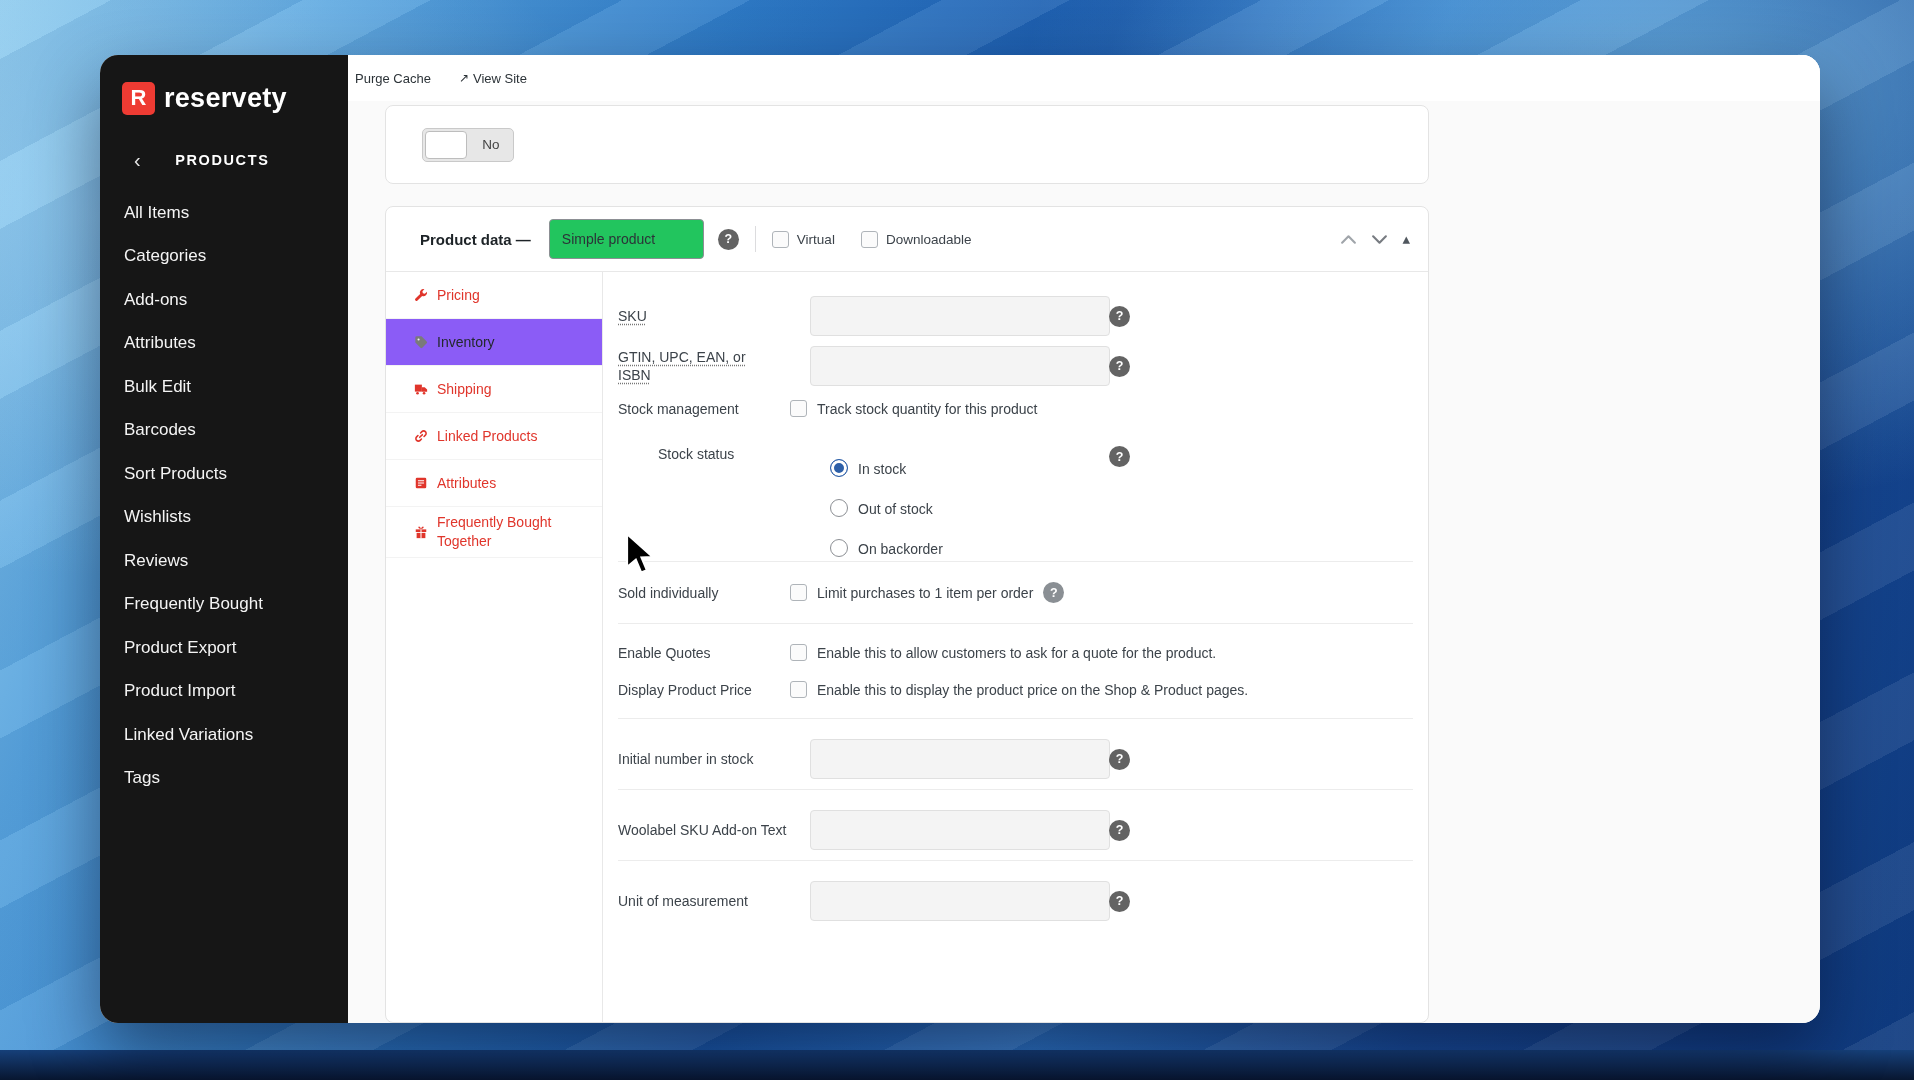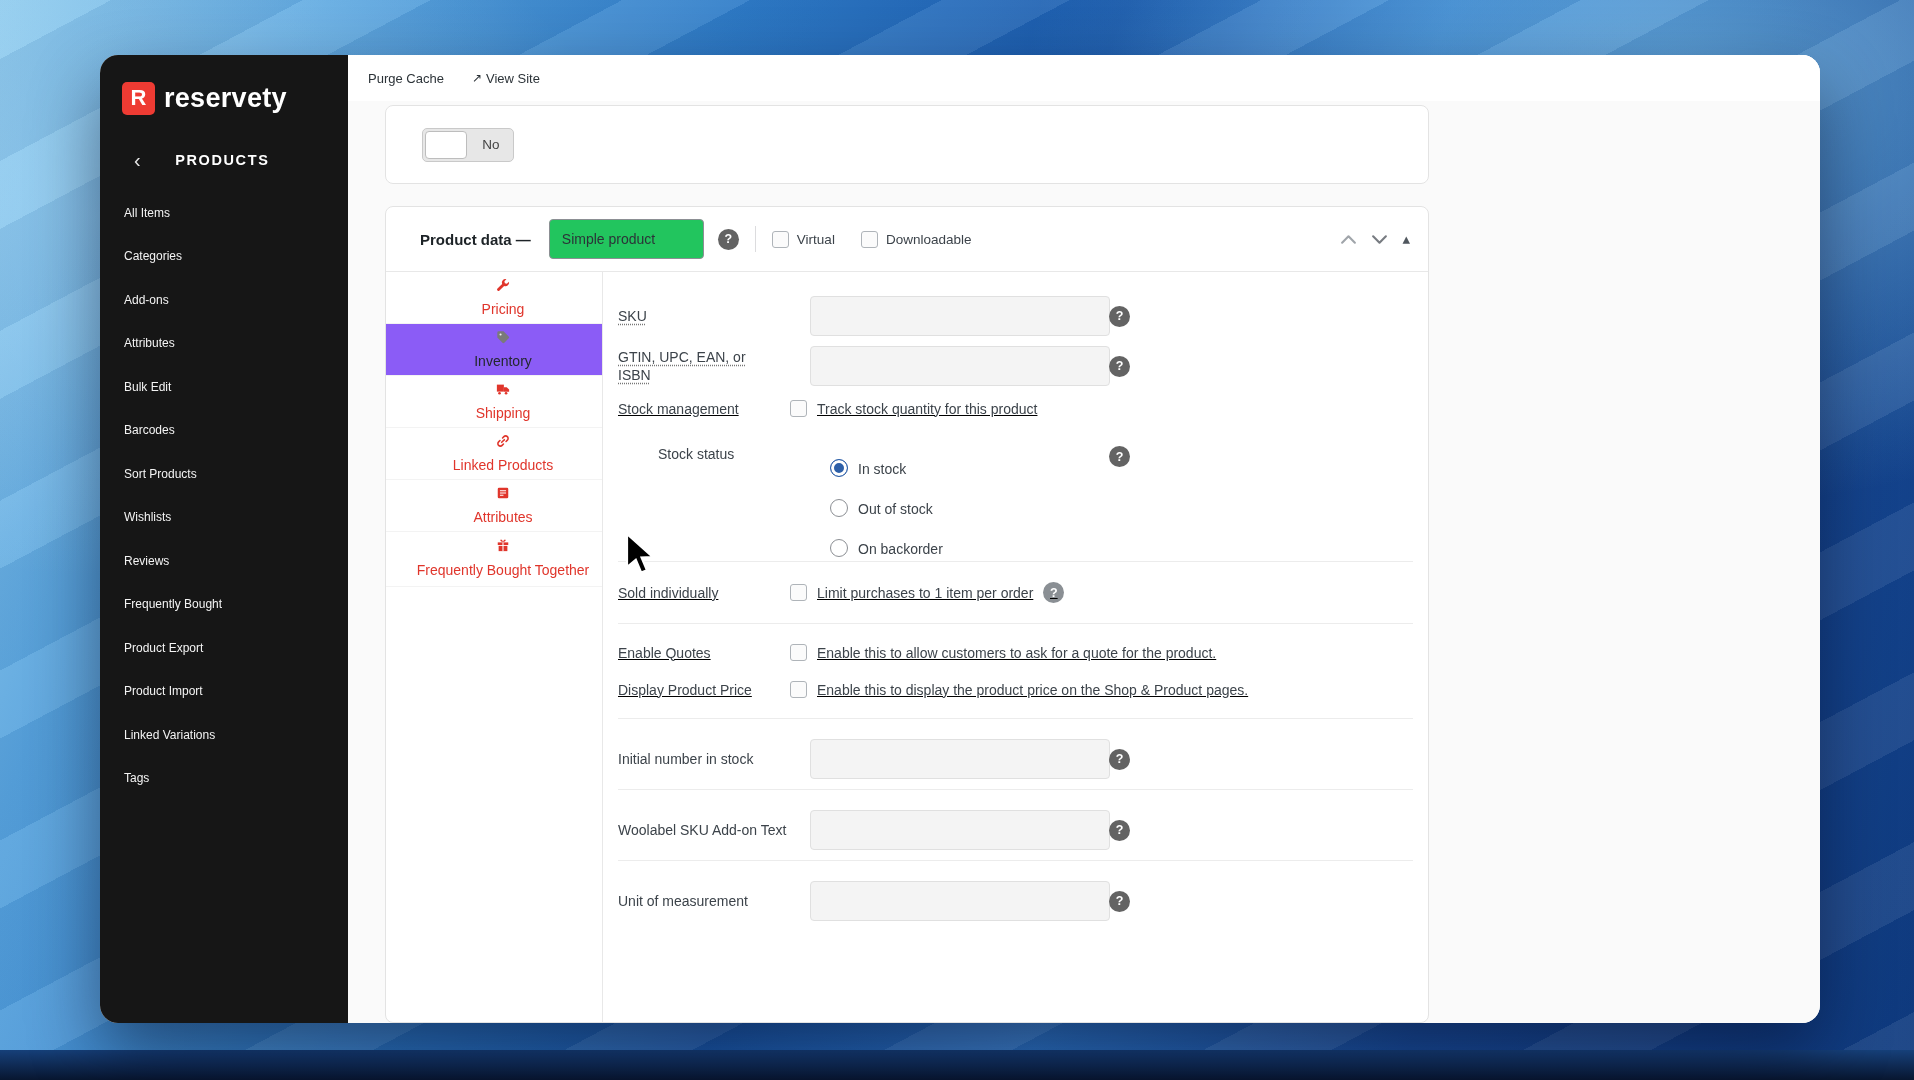--- a/index.html
+++ b/index.html
@@ -37,26 +37,26 @@
     width:33px; height:33px; border-radius:5px; background:#ee3b33; color:#fff;
     display:flex; align-items:center; justify-content:center; font-weight:bold; font-size:22px;
   }
   .brand-name { font-size:27px; font-weight:bold; letter-spacing:.3px; }
   .section-row { display:flex; align-items:center; margin-top:24px; height:34px; }
   .section-chev { margin-left:34px; font-size:20px; color:#e8e8e8; cursor:pointer; line-height:1; }
   .section-title { flex:1; text-align:center; margin-right:44px; font-size:14.5px; font-weight:bold; letter-spacing:1.6px; }
   .menu { margin-top:14px; }
   .menu-item {
     height:43.5px; display:flex; align-items:center; padding-left:24px;
-    font-size:12px; font-weight:500; color:#f4f4f4; cursor:pointer;
+    font-size:17px; font-weight:500; color:#f4f4f4; cursor:pointer;
   }
 
   
   .content { flex:1; display:flex; flex-direction:column; background:#fafafa; min-width:0; }
-  .topbar { height:46px; background:#fff; display:flex; align-items:center; gap:28px; padding-left:20px; flex:0 0 46px; }
+  .topbar { height:46px; background:#fff; display:flex; align-items:center; gap:28px; padding-left:7px; flex:0 0 46px; }
   .toplink { font-size:13px; color:#2c3338; cursor:pointer; display:flex; align-items:center; gap:4px; }
   .ext { font-size:12px; }
 
   .scrollarea { flex:1; padding-top:4px; }
   .card { background:#fff; border:1px solid #e3e3e3; border-radius:8px; margin-left:37px; width:1044px; }
   .card-top { height:79px; display:flex; align-items:center; padding-left:36px; }
 
   
   .toggle { width:92px; height:34px; border:1px solid #c9c9c9; border-radius:5px; background:#e7e7e7; display:flex; align-items:center; cursor:pointer; }
   .knob { width:42px; height:28px; margin:2px; background:#fff; border:1px solid #bdbdbd; border-radius:4px; }
@@ -80,21 +80,21 @@
   .header-right { margin-left:auto; display:flex; align-items:center; gap:14px; }
   .hr-icon { cursor:pointer; display:flex; align-items:center; }
   .tri { font-size:15px; color:#50575e; cursor:pointer; }
 
   .panel-body { flex:1; display:flex; min-height:0; }
 
   
   .tabs { width:217px; flex:0 0 217px; border-right:1px solid #e8e8e8; }
   .tab {
     min-height:47px; display:flex; align-items:center; gap:9px; padding:6px 10px 6px 28px;
-    font-size:14px; color:#e0352b; cursor:pointer; border-bottom:1px solid #f3f3f3;flex-direction:column;
+    font-size:14px; color:#e0352b; cursor:pointer; border-bottom:1px solid #f3f3f3;
   }
   .tab svg { width:14px; height:14px; flex:0 0 14px; }
   .tab.active { background:#8b5cf6; color:#23282d; }
   .tab.active svg { color:#7a7a7a; }
   .tab-wrap { line-height:1.35; }
 
   
   .form { flex:1; padding:24px 0 0 15px; }
   .frow { position:relative; width:512px; display:flex; align-items:center; }
   .flabel { width:172px; flex:0 0 172px; font-size:14px; color:#3c434a; }
@@ -116,21 +116,21 @@
   .rb:checked { border-color:#2d5fa8; background:#2d5fa8; box-shadow: inset 0 0 0 3px #fff; }
   .chk-text { font-size:14px; color:#3c434a; margin-left:10px; white-space:nowrap; }
   .inline-q { margin-left:10px; background:#8a8f94; }
   .input-row { margin-bottom:10px;gap:20px; }
   .check-row { margin-bottom:20px; }
   .radio-group { align-items:flex-start; margin-bottom:4px; }
   .radio-group .flabel { padding-top:9px;margin-left:40px; }
   .radio-stack { display:flex; flex-direction:column; }
   .radio-line { display:flex; align-items:flex-end; height:40px; }
   .radio-group .fhelp { top:9px; }
-  .wide { width:860px;text-decoration:underline; }
+  .wide { width:860px; }
   .sep { height:1px; background:#ececec; width:795px; margin:4px 0 20px; }
 
   .cursor { position:absolute; left:625px; top:532px; pointer-events:none; z-index:50; }
 </style>
 </head>
 <body>
 
 <div class="wallpaper"></div>
 <div class="wallpaper-band"></div>
 

